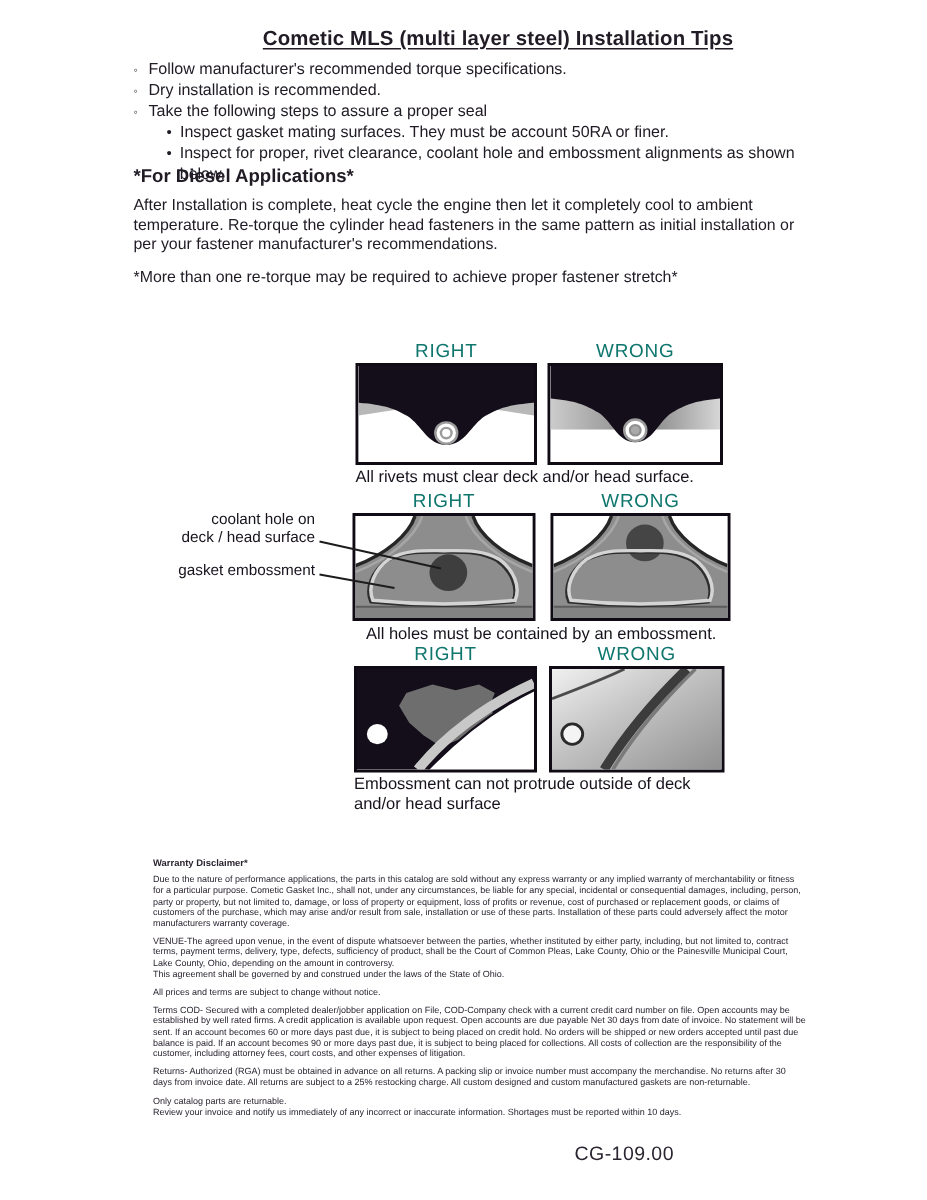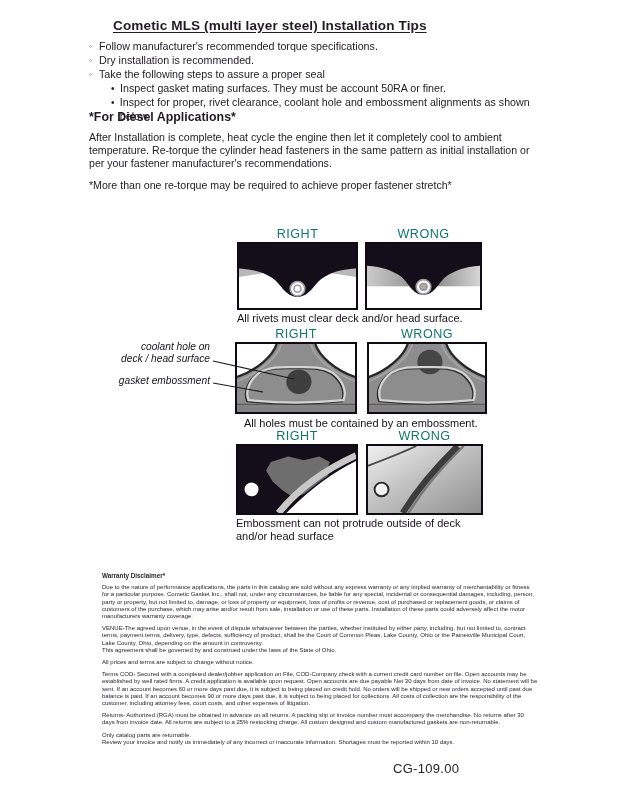--- a/index.html
+++ b/index.html
@@ -4,21 +4,21 @@
 <style>
   html,body{margin:0;padding:0;background:#ffffff;}
   #page{
     position:relative;width:618px;height:800px;background:#ffffff;overflow:hidden;
     font-family:"Liberation Sans","DejaVu Sans",sans-serif;color:#201b24;
   }
   
   .tips{position:absolute;left:89px;top:18px;width:462px;}
   .title{
     margin:0 0 7px 24px;font-size:13.6px;font-weight:bold;
-    text-decoration:underline;text-underline-offset:2px;letter-spacing:0.1px;
+    text-decoration:underline;text-underline-offset:2px;letter-spacing:0.1px;text-align:center;
   }
   .brow{display:flex;font-size:10.7px;line-height:13.9px;}
   .bullet1{width:8px;font-size:8px;line-height:13.9px;margin-right:2px;}
   .brow.sub{margin-left:22px;}
   .bullet2{width:7px;font-size:10px;line-height:13.9px;margin-right:2px;}
   
   .diesel{position:absolute;left:89px;top:110px;width:458px;}
   .diesel h2{margin:0 0 7px 0;font-size:12.4px;font-weight:bold;}
   .diesel p{margin:0 0 8px 0;font-size:10.6px;line-height:13.2px;}
   
@@ -31,30 +31,30 @@
   #box-r1{left:237px;top:242px;width:121px;height:68px;}
   #box-w1{left:365px;top:242px;width:117px;height:68px;}
   #box-r2{left:235px;top:342px;width:122px;height:72px;}
   #box-w2{left:367px;top:342px;width:120px;height:72px;}
   #box-r3{left:236px;top:444px;width:122px;height:71px;}
   #box-w3{left:366px;top:444px;width:117px;height:71px;}
   .dcap{position:absolute;font-size:11px;color:#17121c;}
   #cap1{left:237px;top:312px;}
   #cap2{left:244px;top:417px;}
   #cap3{left:236px;top:517px;line-height:12.6px;width:250px;}
-  .ann{position:absolute;text-align:right;font-size:10.2px;line-height:12px;color:#17121c;font-style:italic;}
+  .ann{position:absolute;text-align:right;font-size:10.2px;line-height:12px;color:#17121c;}
   #ann-coolant{left:60px;top:341px;width:150px;}
   #ann-emboss{left:60px;top:375px;width:150px;}
   #leaders{position:absolute;left:0;top:0;width:618px;height:800px;pointer-events:none;}
   
   .legal{position:absolute;left:102px;top:572px;width:436px;font-size:6px;line-height:7.2px;color:#2a2430;}
   .legal h3{margin:0 0 5px 0;font-size:6.3px;font-weight:bold;}
   .legal .lp{margin:0 0 5px 0;}
   
-  .pageno{position:absolute;left:393px;top:761px;font-size:13px;letter-spacing:0.3px;color:#2a2430;}
+  .pageno{position:absolute;left:383px;top:761px;font-size:13px;letter-spacing:0.3px;color:#2a2430;}
 </style>
 </head>
 <body>
 
 <div id="page">
 
   <section class="tips">
     <h1 class="title">Cometic MLS (multi layer steel) Installation Tips</h1>
     <div class="brow">
       <span class="bullet1">◦</span>

